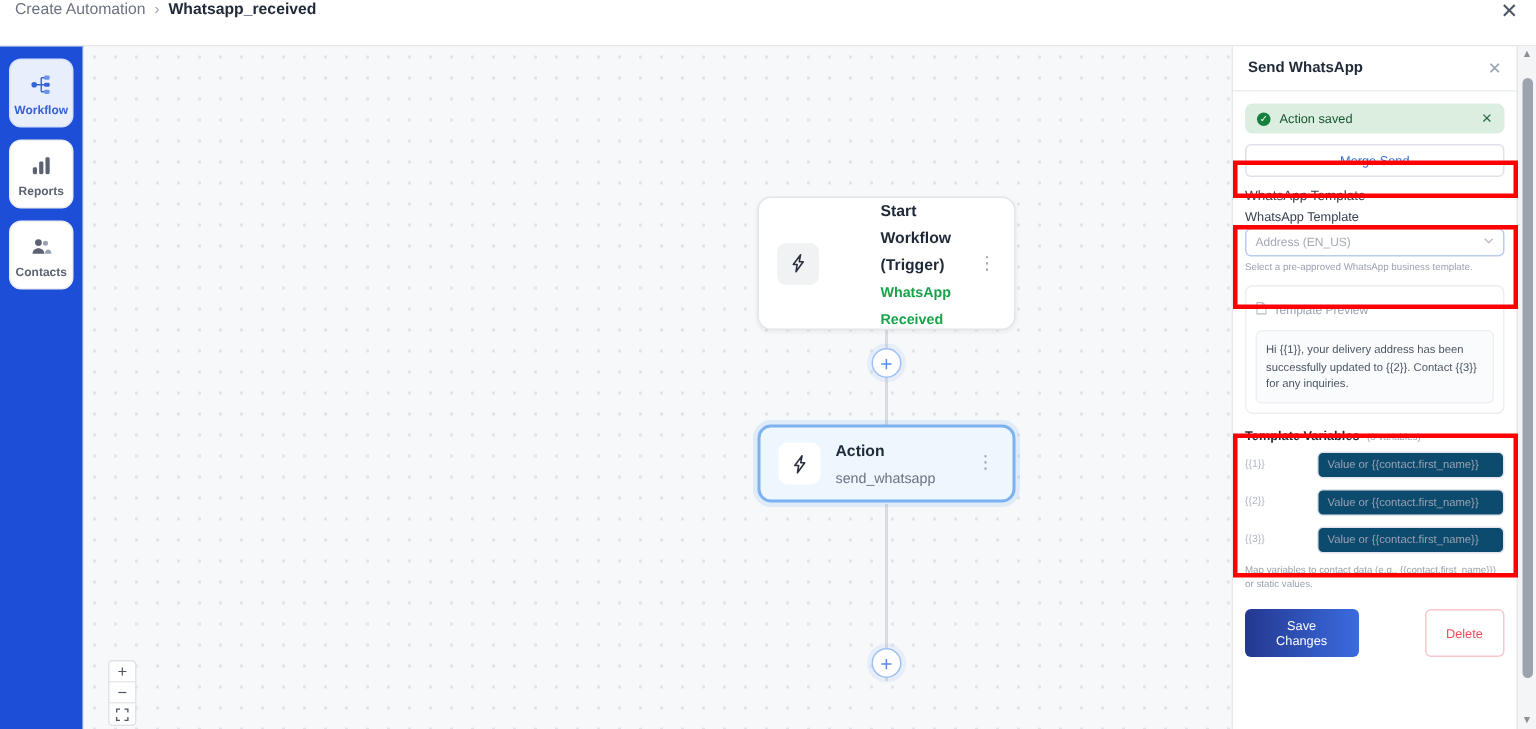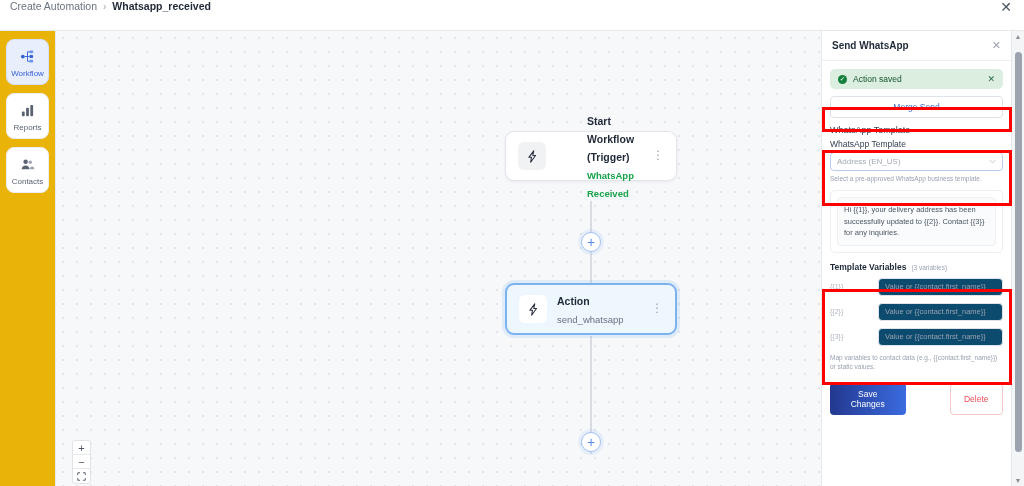--- a/index.html
+++ b/index.html
@@ -24,22 +24,22 @@
   .topbar-right { margin-left: auto; display: flex; align-items: center; gap: 10px; }
   .btn-publish {
     background: #2840a8; color: #fff; font-size: 10px; font-weight: bold;
     border: none; border-radius: 4px; padding: 6px 12px; cursor: pointer;
   }
   .top-close { color: #4b5563; font-size: 14px; line-height: 1; cursor: pointer; padding: 0 2px; }
 
   
   .rail {
     position: absolute; left: 0; top: 31px; width: 56px; height: 455px;
-    background: #eab308; border-right: 1px solid #e6e8ec;
-    padding: 8px 6px; display: flex; flex-direction: column; gap: 8px;
+    background: #1d4ed8; border-right: 1px solid #e6e8ec;
+    padding: 8px 6px; display: flex; flex-direction: column; gap: 8px; font-weight: bold;
   }
   .rail-item {
     border-radius: 8px; padding: 7px 2px 6px; text-align: center;
     border: 1px solid #eceef2; background: #fff; cursor: pointer;
   }
   .rail-item.active { background: #e8eefc; border-color: #d5e0fa; }
   .rail-label { font-size: 8px; color: #5b6372; margin-top: 4px; display: block; }
   .rail-item.active .rail-label { color: #3563d6; }
   .rail-ico { height: 18px; display: flex; align-items: center; justify-content: center; }
 
@@ -63,21 +63,21 @@
     box-shadow: 0 0 0 3px rgba(159,192,245,.18);
   }
   .p1 { top: 201px; }
   .p2 { top: 401px; }
 
   .node {
     position: absolute; background: #fff; border-radius: 9px;
     display: flex; align-items: center; gap: 10px; padding: 0 12px;
   }
   .node-trigger {
-    left: 449px; top: 100px; width: 172px; height: 50px;
+    left: 449px; top: 100px; width: 172px; height: 89px;
     border: 1px solid #e3e5ea; box-shadow: 0 1px 3px rgba(16,24,40,.07); gap: 41px;
   }
   .node-action {
     left: 449px; top: 252px; width: 172px; height: 52px;
     border: 2px solid #7cb2f0; background: #eef6fe;
     box-shadow: 0 0 0 3px rgba(124,178,240,.18);
   }
   .node-ico {
     width: 28px; height: 28px; border-radius: 6px; background: #f1f2f4;
     display: flex; align-items: center; justify-content: center; flex: 0 0 28px;
@@ -310,20 +310,29 @@
         <span>Address (EN_US)</span>
         <span class="chev">
           <svg width="7" height="5" viewBox="0 0 8 5">
               <path d="M1 1l3 3 3-3" stroke="#b6bcc7" stroke-width="1" fill="none"></path>
             </svg>
         </span>
       </div>
       <div class="hint">Select a pre-approved WhatsApp business template.</div>
 
       <div class="preview-card">
+        <div class="preview-head">
+          <span>
+            <svg width="8" height="9" viewBox="0 0 10 12">
+              <path d="M1 1h5l3 3v7H1z" fill="none" stroke="#b6bcc7" stroke-width="1"></path>
+              <path d="M6 1v3h3" fill="none" stroke="#b6bcc7" stroke-width="1"></path>
+            </svg>
+          </span>
+          <span class="preview-head-txt">Template Preview</span>
+        </div>
         <div class="preview-inner">Hi {{1}}, your delivery address has been successfully updated to {{2}}. Contact {{3}} for any inquiries.</div>
       </div>
 
       <div class="vars-title-row">
         <span class="vars-title">Template Variables</span>
         <span class="vars-count">(3 variables)</span>
       </div>
 
       <div class="var-row">
         <span class="var-key">{{1}}</span>

